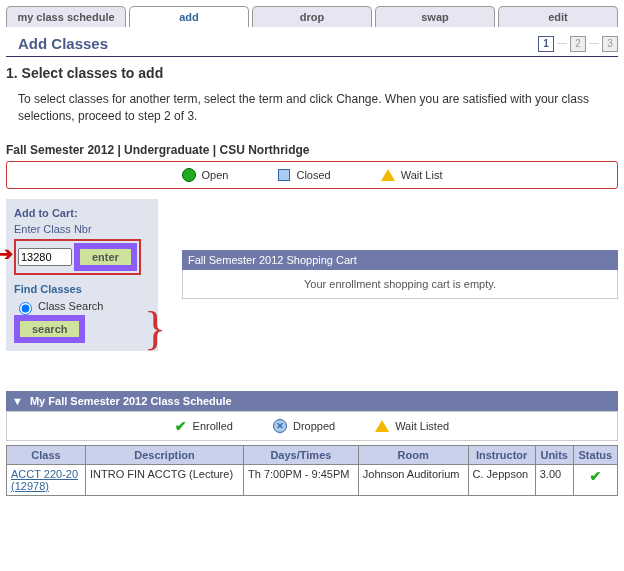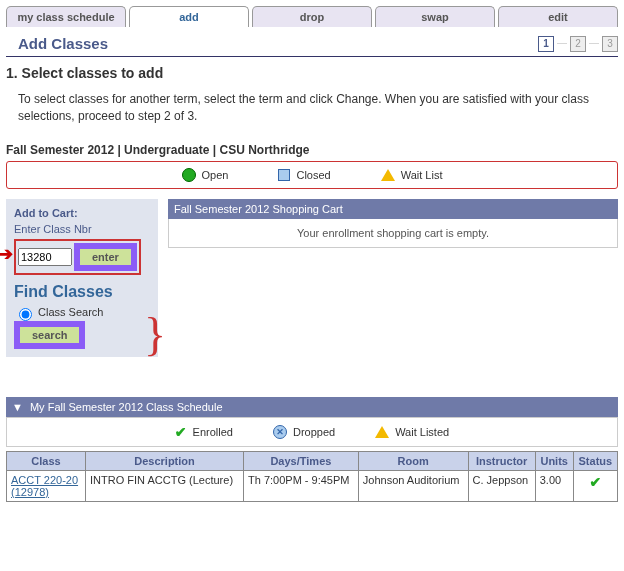--- a/index.html
+++ b/index.html
@@ -14,35 +14,35 @@
 .step.cur{background:#fff;border-color:#4a5a8a;color:#4a5a8a;font-weight:bold}
 .step.sep{border:none;background:none;width:8px;color:#ccc}
 h2{font-size:14px;color:#333;margin:6px 0 10px}
 .instr{margin:8px 12px 18px;color:#333;line-height:1.4}
 .termline{font-weight:bold;font-size:12px;margin:6px 0 4px}
 .legend-box{border:1px solid #c33;border-radius:3px;padding:6px 8px;margin-bottom:10px;display:flex;justify-content:center;gap:50px;align-items:center}
 .lg{display:flex;align-items:center;gap:6px;font-size:11px}
 .dot-open{width:12px;height:12px;border-radius:50%;background:#2a2;border:1px solid #060}
 .sq-closed{width:10px;height:10px;background:#aaccee;border:1px solid #3366aa}
 .tri-wait{width:0;height:0;border-left:7px solid transparent;border-right:7px solid transparent;border-bottom:12px solid #f3b900}
-.mid{display:flex;gap:10px;align-items:flex-start}
+.mid{display:flex;gap:24px;align-items:center}
 .cart-panel{background:#e0e4ee;padding:8px;width:136px;position:relative}
 .cart-panel .lbl{font-weight:bold;color:#4a5a8a;font-size:11px;margin-bottom:4px}
 .enter-row{display:flex;align-items:center;gap:2px;border:2px solid #c33;padding:2px;width:fit-content;margin-bottom:8px;position:relative}
 .arrow-red{position:absolute;left:-18px;top:2px;color:#c00;font-size:18px;font-weight:bold}
 .enter-row input{width:48px;font-size:11px;padding:1px}
 .btn{background:#cde29a;border:6px solid #8b5cf6;padding:2px 12px;font-size:11px;font-weight:bold;color:#555;cursor:pointer}
-.find-lbl{color:#336699;font-weight:bold;font-size:16px;margin:6px 0 4px}
+.find-lbl{color:#336699;font-weight:bold;font-size:11px;margin:6px 0 4px}
 .radio-row{font-size:11px;}
 .radio-row input{vertical-align:middle}
 .brace{position:absolute;right:-8px;bottom:8px;color:#c33;font-size:46px;font-family:serif;line-height:.6}
 .cart-right{flex:1}
 .barhdr{background:#6f7aa8;color:#fff;font-weight:normal;font-size:11px;padding:4px 6px}
 .empty{border:1px solid #ccc;border-top:none;padding:8px 8px;text-align:center;font-weight:normal;font-size:11px;color:#555}
-.schedule-bar{background:#6f7aa8;color:#fff;font-weight:normal;font-size:11px;padding:4px 6px;margin-top:40px}
+.schedule-bar{background:#6f7aa8;color:#fff;font-weight:bold;font-size:11px;padding:4px 6px;margin-top:40px}
 .schedule-bar .chev{color:#fff;margin-right:4px}
 .legend2{border:1px solid #ccc;padding:6px;display:flex;justify-content:center;gap:40px;align-items:center;font-size:11px;margin-bottom:4px}
 .chk{color:#2a2;font-weight:bold;font-size:14px}
 .xd{width:12px;height:12px;border-radius:50%;border:1px solid #3366aa;background:#aaccee;display:inline-flex;align-items:center;justify-content:center;font-size:9px;color:#3366aa;font-weight:bold}
 table.sched{width:100%;border-collapse:collapse;font-size:11px}
 table.sched th{background:#c9d2ea;border:1px solid #888;padding:3px 4px;color:#4a5a8a;font-weight:bold}
 table.sched td{border:1px solid #888;padding:3px 4px;vertical-align:top}
 </style>
 </head>
 <body>

